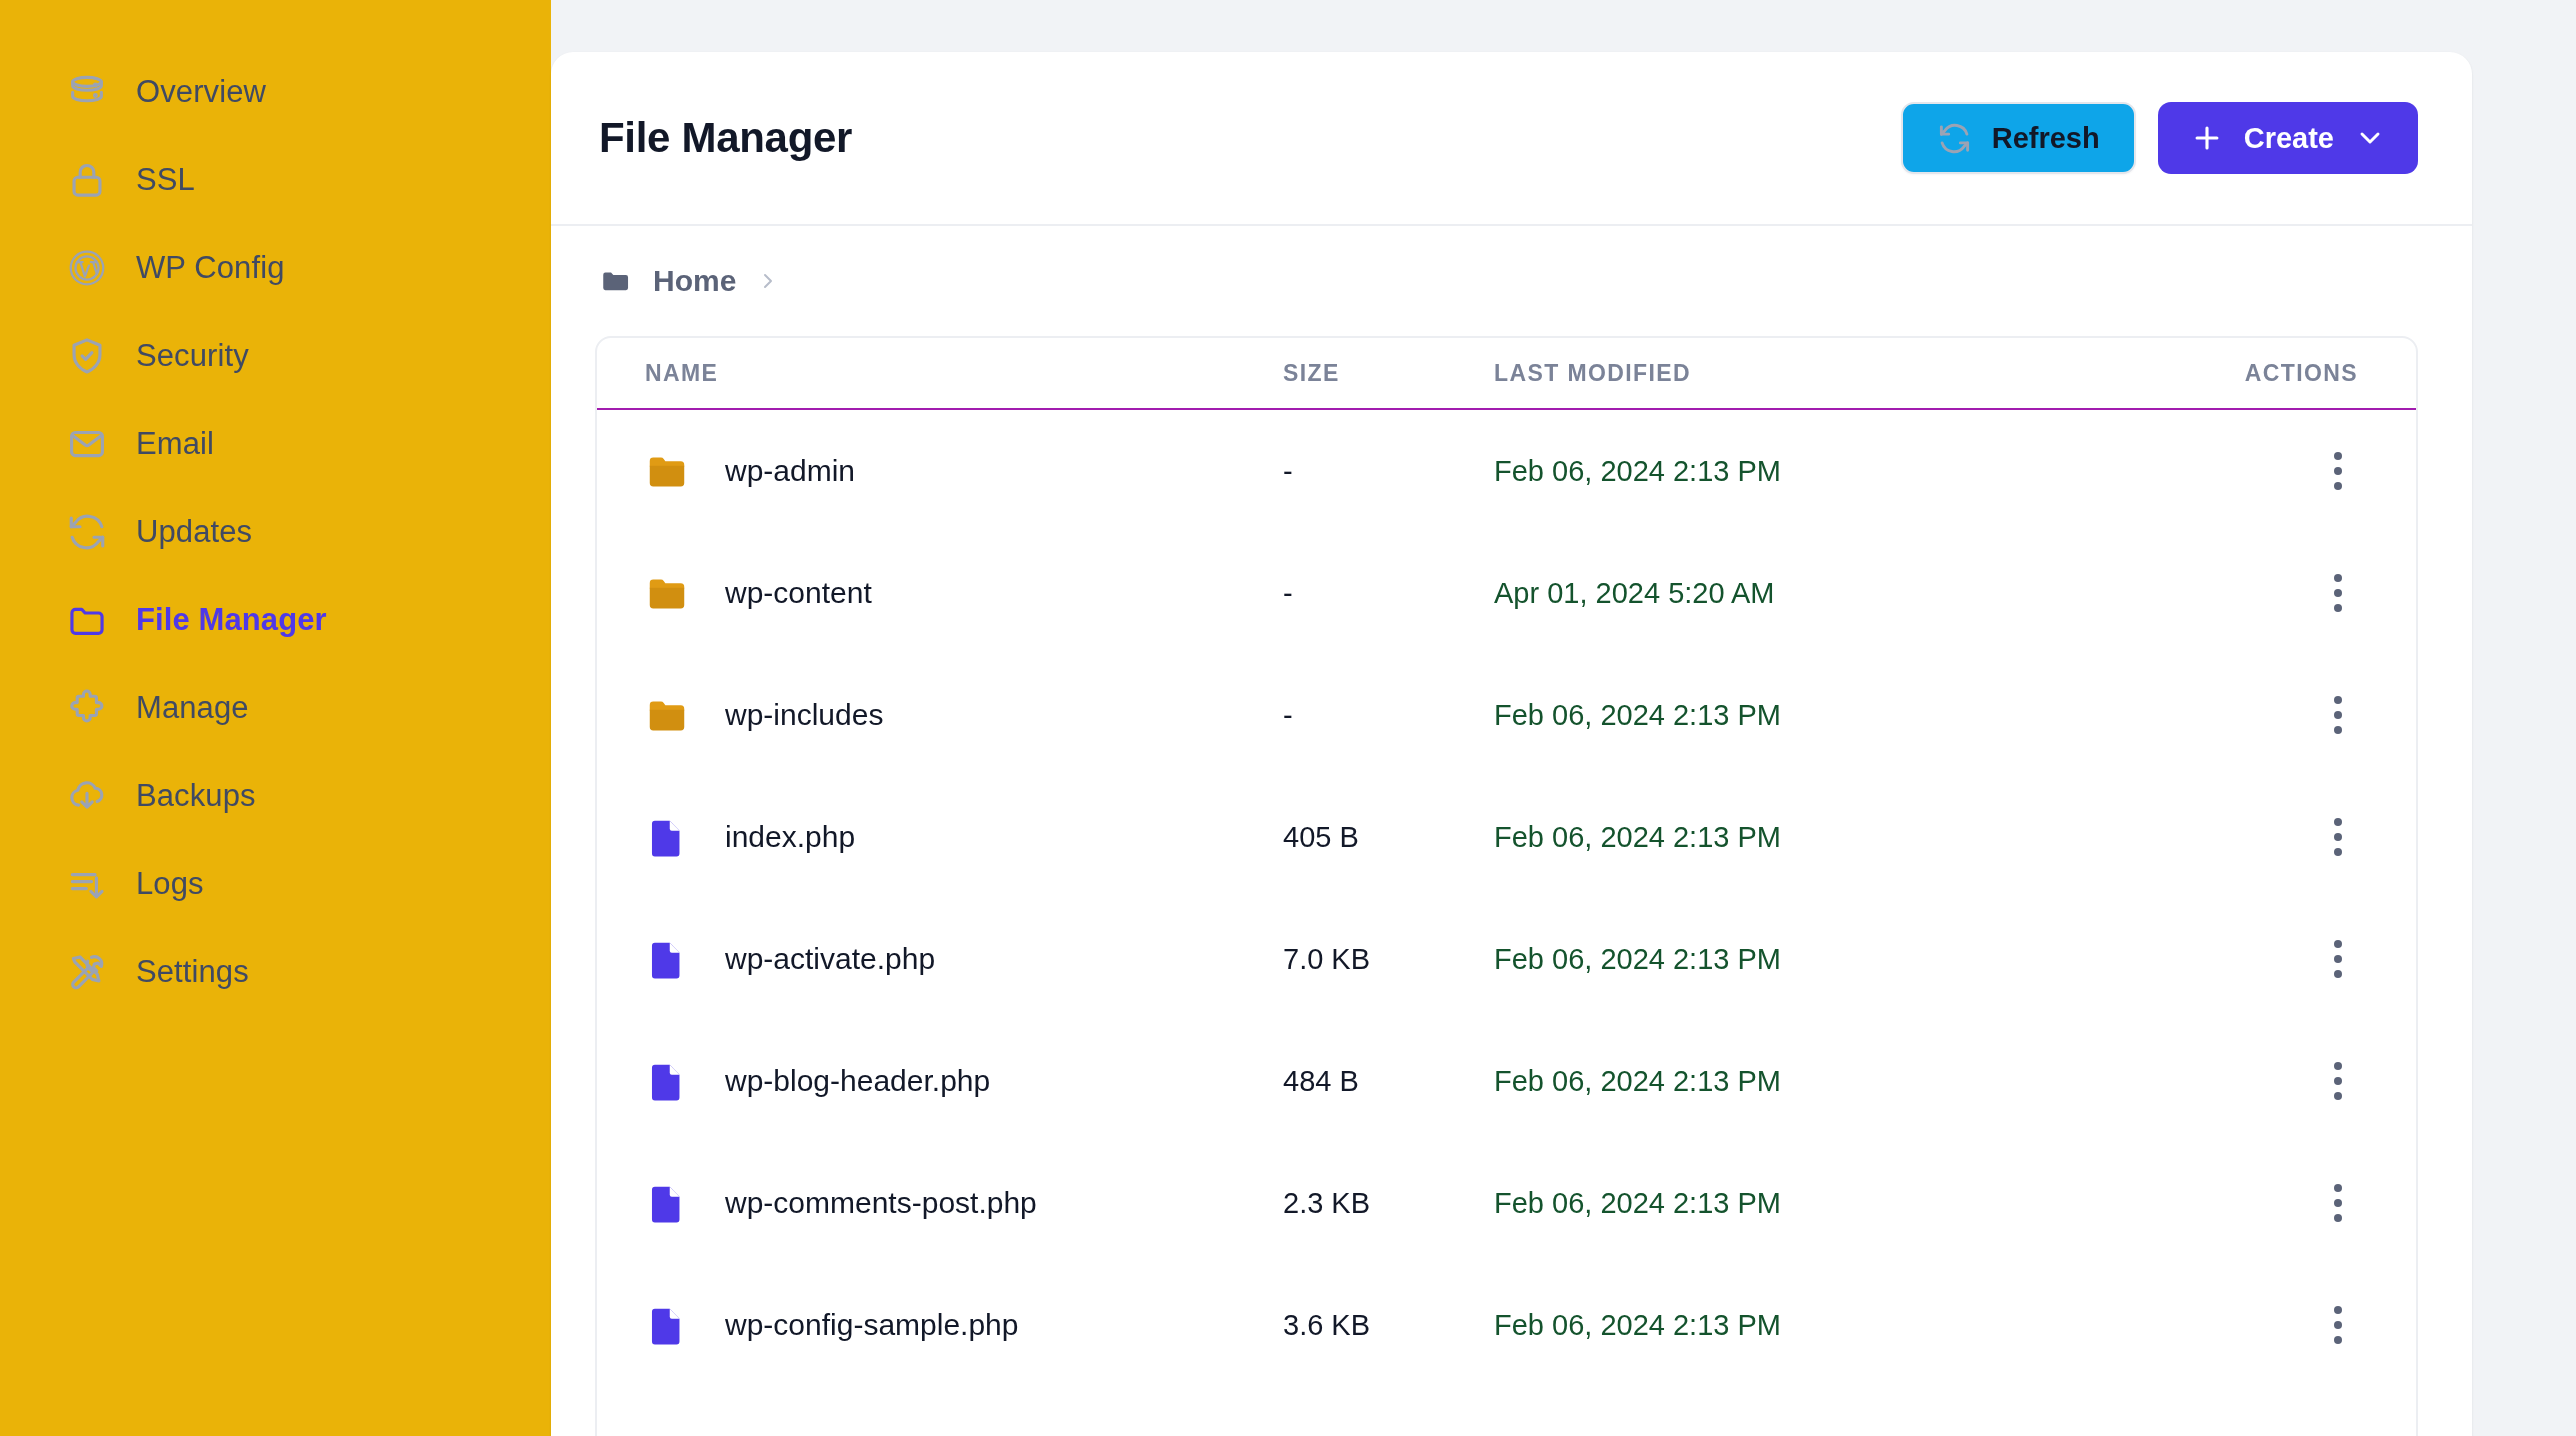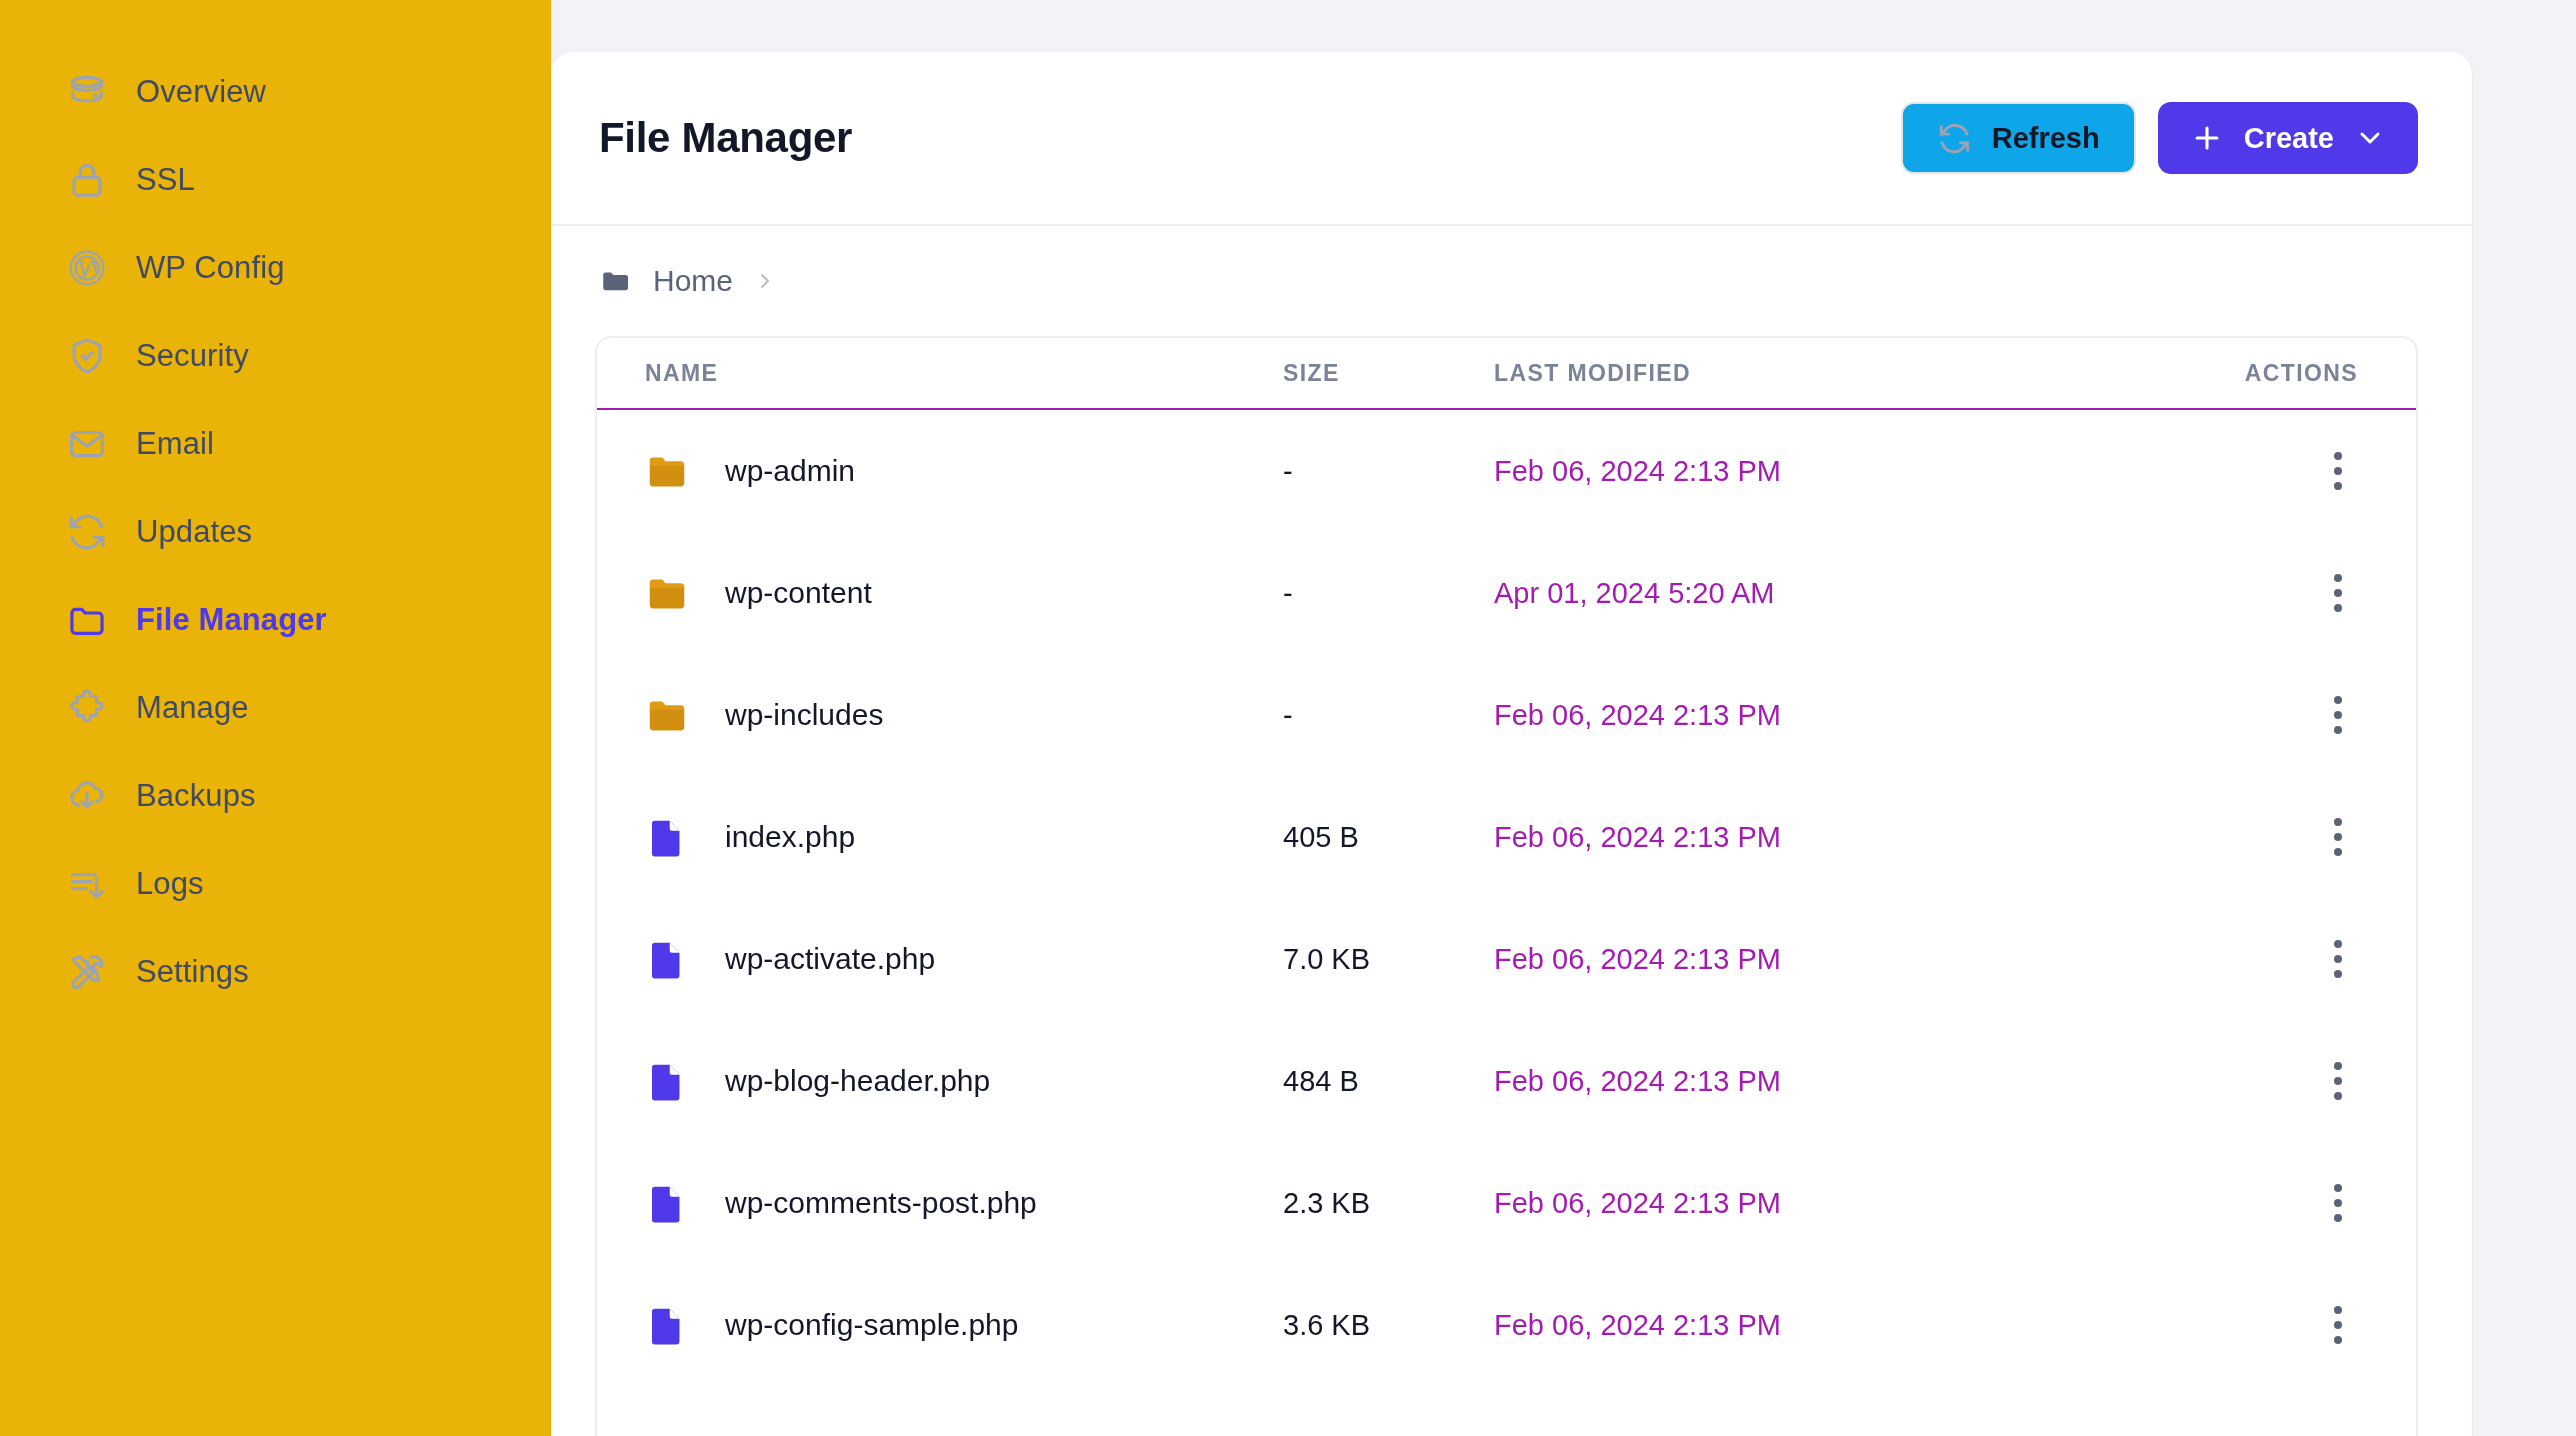--- a/index.html
+++ b/index.html
@@ -76,21 +76,21 @@
     cursor: pointer;
   }
   .btn-create .ico { display: flex; color: #fff; }
   .btn-create .plus svg { width: 34px; height: 34px; display: block; }
   .btn-create .chev svg { width: 32px; height: 32px; display: block; }
 
   
   .breadcrumb {
     height: 110px;
     display: flex; align-items: center;
-    padding-left: 48px; gap: 20px;
+    padding-left: 48px; gap: 20px; font-weight: bold;
   }
   .breadcrumb .folder-ico { color: #5b6378; display: flex; }
   .breadcrumb .folder-ico svg { width: 34px; height: 34px; display: block; }
   .crumb { font-size: 30px; color: #5b6378; cursor: pointer; }
   .crumb-sep { display: flex; color: #b7bdca; }
   .crumb-sep svg { width: 24px; height: 24px; display: block; }
 
   
   .table-card {
     margin: 0 54px 0 44px;
@@ -115,21 +115,21 @@
   }
   .c-name  { flex: 0 0 638px; display: flex; align-items: center; gap: 36px; }
   .c-size  { flex: 0 0 211px; }
   .c-mod   { flex: 1; }
   .c-act   { flex: 0 0 229px; display: flex; justify-content: flex-end; padding-right: 58px; }
 
   .file-ico { width: 44px; height: 44px; flex: 0 0 44px; display: flex; align-items: center; justify-content: center; }
   .file-ico svg { width: 44px; height: 44px; display: block; }
   .name-text { font-size: 30px; color: #121828; }
   .size-text { font-size: 29px; color: #121828; }
-  .mod-text  { font-size: 29px; color: #a21caf; }
+  .mod-text  { font-size: 29px; color: #14532d; }
 
   .kebab { display: flex; flex-direction: column; align-items: center; gap: 7px; cursor: pointer; padding: 10px 16px; }
   .kebab i { width: 8px; height: 8px; border-radius: 50%; background: #5b6378; display: block; }
 </style>
 </head>
 <body>
 
 <div class="app">
 
   <nav class="sidebar" id="sidebar">

